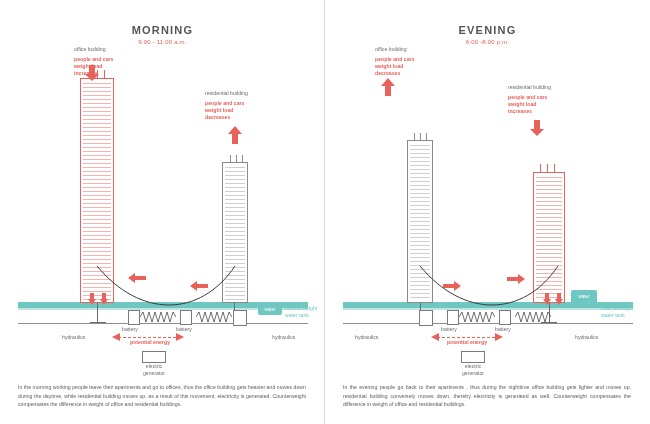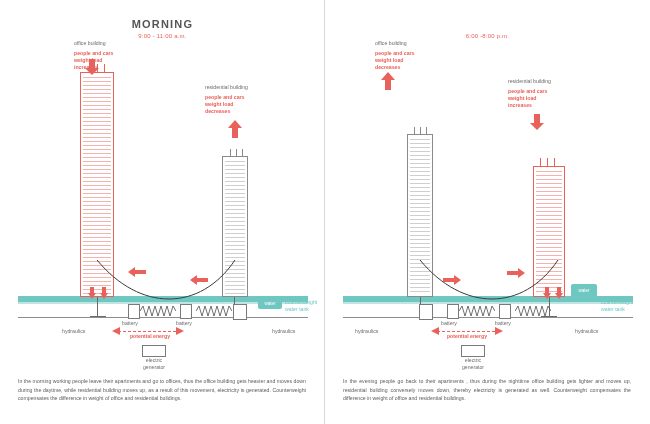--- a/index.html
+++ b/index.html
@@ -5,21 +5,21 @@
   html,body{margin:0;padding:0;}
   body{
     width:650px;height:424px;
     background:#ffffff;
     font-family:"Liberation Sans", sans-serif;
     color:#4a4a4a;
     overflow:hidden;
     position:relative;
   }
   .panel{
-    position:absolute;top:6px;height:312px;width:325px;
+    position:absolute;top:12px;height:312px;width:325px;
   }
   #panel-morning{left:0;}
   #panel-evening{left:325px;}
   .divider{
     position:absolute;left:324px;top:0;width:1px;height:424px;
     background:#d8d8d8;
   }
   .panel-title{
     position:absolute;top:12px;width:100%;text-align:center;
     font-size:11px;font-weight:bold;letter-spacing:1.2px;color:#555;
@@ -292,20 +292,21 @@
   </div>
   <div class="lbl" style="left:285px;top:293px;width:40px;color:#6fc7c2;">counterweight water tank</div>
 
   <div class="caption">In the morning working people leave their apartments and go to offices, thus the office building gets heavier and moves down during the daytime, while residential building moves up, as a result of this movement, electricity is generated. Counterweight compensates the difference in weight of office and residential buildings.</div>
 </div>
 
 <div class="divider"></div>
 
 <div class="panel" id="panel-evening">
 
+  <div class="panel-title">EVENING</div>
   <div class="panel-subtitle">6:00 -8:00 p.m.</div>
 
   <div class="ground"></div>
   <div class="ground-shadow"></div>
   <div class="axis-line"></div>
 
   <div class="bldg grey" id="e-left-bldg" style="left:82px;top:128px;width:26px;height:163px;">
     <div class="rows" id="e-left-rows">
         <div class="rowline g" style="top: 4px;"></div>
         <div class="rowline g" style="top: 8px;"></div>

